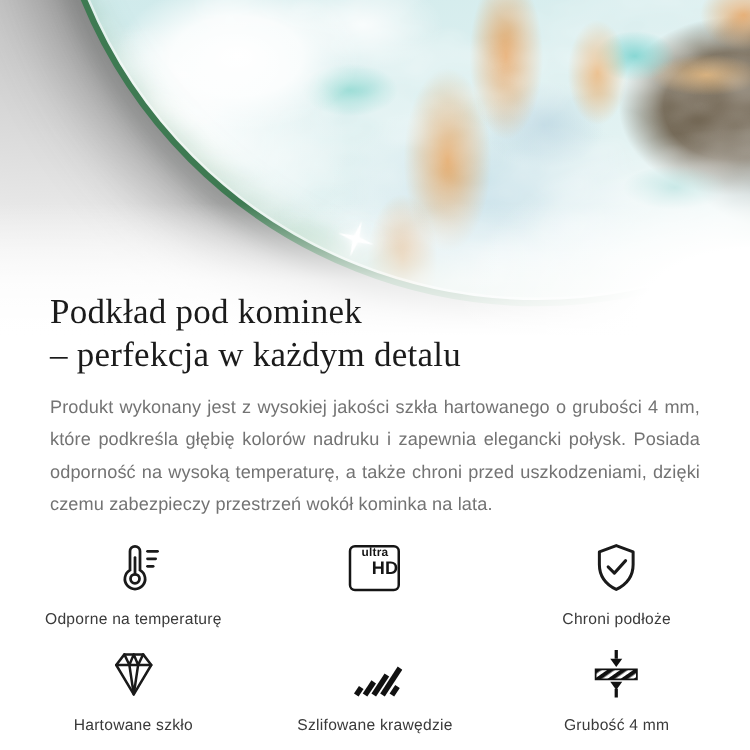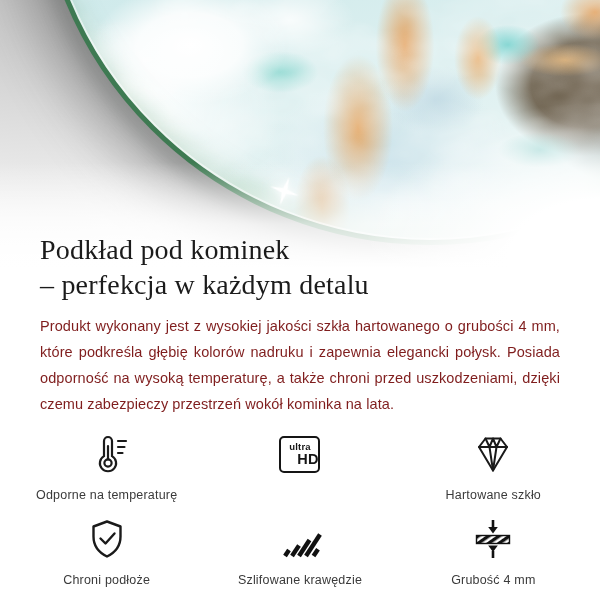--- a/index.html
+++ b/index.html
@@ -44,32 +44,32 @@
         background:
           radial-gradient(ellipse 320px 210px at 100% 92%, #ffffff 28%, rgba(255,255,255,0) 74%),
           linear-gradient(to bottom, rgba(255,255,255,0) 0%, rgba(255,255,255,0) 58%, rgba(255,255,255,.78) 80%, #ffffff 96%);}
   .sparkle{position:absolute;left:268px;top:175px;transform:rotate(18deg);
         filter:drop-shadow(0 0 3px rgba(255,255,255,.95)) drop-shadow(0 0 9px rgba(255,255,255,.75));}
 
   
   .content{position:relative;margin-top:232px;padding:0 40px;}
   h1{margin:0;font-family:"Liberation Serif",serif;font-weight:400;
      font-size:28px;line-height:35px;color:#1b1b1b;letter-spacing:.2px;}
-  .description{margin:11px 0 14px 0;font-size:14.5px;line-height:26px;color:#7f1d1d;
+  .description{margin:11px 0 14px 0;font-size:14.5px;line-height:26px;color:#737373;
      text-align:justify;letter-spacing:.1px;}
 
   
   .features{display:grid;grid-template-columns:repeat(3,1fr);row-gap:14px;
      margin:14px -30px 0 -30px;}
   .feature{display:flex;flex-direction:column;align-items:center;}
   .icon-wrap{height:46px;display:flex;align-items:center;justify-content:center;}
   .feature-label{margin-top:11px;font-size:12.5px;color:#3a3a3a;letter-spacing:.2px;text-align:right;}
   svg.ic{display:block;}
   .uhd-box{box-sizing:border-box;width:41px;height:37px;border:2.5px solid #151515;border-radius:5px;
-     display:flex;flex-direction:column;align-items:center;justify-content:center;color:#151515;}
+     display:flex;flex-direction:column;align-items:center;color:#151515;}
   .uhd-top{font-size:9.5px;font-weight:700;line-height:10px;letter-spacing:.2px;}
   .uhd-bottom{font-size:14.5px;font-weight:800;line-height:14px;letter-spacing:.2px;margin-left:16px;}
 </style>
 </head>
 <body>
 
 <div class="page">
 
   <div class="hero">
     <div class="glass-disc">
@@ -114,38 +114,38 @@
         <div class="icon-wrap">
           <div class="uhd-box">
             <span class="uhd-top">ultra</span>
             <span class="uhd-bottom">HD</span>
           </div>
         </div>
       </div>
 
       <div class="feature">
         <div class="icon-wrap">
+          <svg class="ic" width="44" height="44" viewBox="0 0 44 44" fill="none" stroke="#1a1a1a" stroke-width="2.4" stroke-linecap="round" stroke-linejoin="round">
+            <path d="M22 4.5 L35.5 9.5 V19.5 C35.5 29.5 30 35.6 22 39.5 C14 35.6 8.5 29.5 8.5 19.5 V9.5 Z"></path>
+            <path d="M15.5 21.5 L20.5 26.5 L29.5 16.5"></path>
+          </svg>
+        </div>
+        <div class="feature-label">Chroni podłoże</div>
+      </div>
+
+      <div class="feature">
+        <div class="icon-wrap">
           <svg class="ic" width="44" height="44" viewBox="0 0 44 44" fill="none" stroke="#1a1a1a" stroke-width="2" stroke-linecap="round" stroke-linejoin="round">
             <path d="M14.5 6.5 H29.5 L36 15 L22 38.5 L8 15 Z"></path>
             <path d="M8 15 H36"></path>
             <path d="M14.5 6.5 L18.5 15 L22 6.5 L25.5 15 L29.5 6.5"></path>
             <path d="M18.5 15 L22 38.5 L25.5 15"></path>
           </svg>
         </div>
         <div class="feature-label">Hartowane szkło</div>
-      </div>
-
-      <div class="feature">
-        <div class="icon-wrap">
-          <svg class="ic" width="44" height="44" viewBox="0 0 44 44" fill="none" stroke="#1a1a1a" stroke-width="2.4" stroke-linecap="round" stroke-linejoin="round">
-            <path d="M22 4.5 L35.5 9.5 V19.5 C35.5 29.5 30 35.6 22 39.5 C14 35.6 8.5 29.5 8.5 19.5 V9.5 Z"></path>
-            <path d="M15.5 21.5 L20.5 26.5 L29.5 16.5"></path>
-          </svg>
-        </div>
-        <div class="feature-label">Chroni podłoże</div>
       </div>
 
       <div class="feature">
         <div class="icon-wrap">
           <svg class="ic" width="44" height="44" viewBox="0 0 44 44" fill="none" stroke="#111111" stroke-width="4.4" stroke-linecap="butt">
             <line x1="7" y1="39" x2="11" y2="33"></line>
             <line x1="14" y1="39" x2="21" y2="28.5"></line>
             <line x1="21" y1="39" x2="31.5" y2="23"></line>
             <line x1="28" y1="39" x2="42" y2="17.5"></line>
             <line x1="35.5" y1="39" x2="40" y2="32.2"></line>

